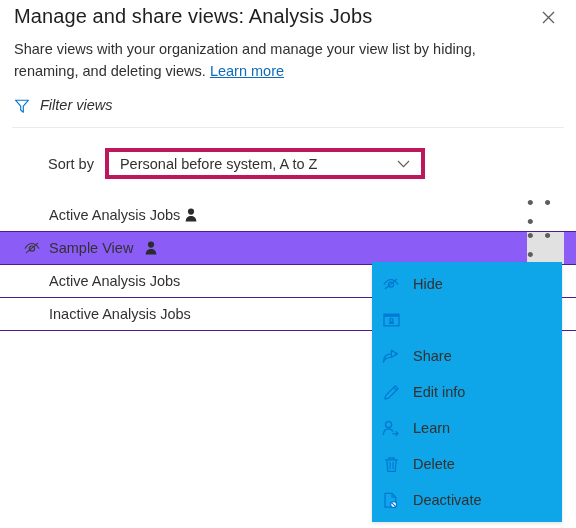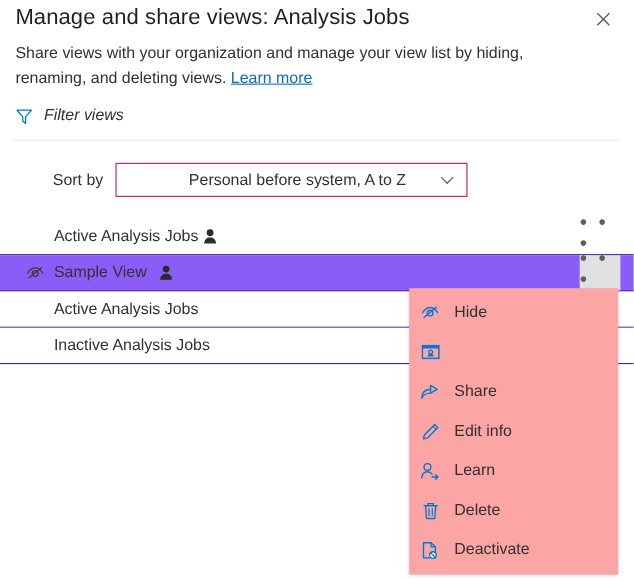--- a/index.html
+++ b/index.html
@@ -108,27 +108,26 @@
   }
   .sort-label {
     font-size: 14.5px;
     color: #323130;
     margin-right: 11px;
   }
   .sort-select {
     position: relative;
     width: 320px;
     height: 31px;
-    border: 1px solid #be185d;
+    border: 4px solid #be185d;
     background: #ffffff;
     box-sizing: border-box;
     display: flex;
     align-items: center;
     cursor: pointer;
-    justify-content: center;
   }
   .sort-select-value {
     font-size: 14.5px;
     color: #323130;
     padding-left: 11px;
     white-space: nowrap;
   }
   .chevron {
     position: absolute;
     right: 11px;
@@ -205,21 +204,21 @@
     margin-top: -6px;
     font-size: 19px;
   }
 
   
   .context-menu {
     position: absolute;
     left: 372px;
     top: 262px;
     width: 190px;
-    background: #fca5a5;
+    background: #0ea5e9;
     box-shadow: 0 1.6px 3.6px 0 rgba(0,0,0,0.13), 0 0.3px 0.9px 0 rgba(0,0,0,0.10);
     padding: 4px 0;
     box-sizing: border-box;
     z-index: 20;
   }
   .menu-item {
     height: 36px;
     display: flex;
     align-items: center;
     padding-left: 9px;

